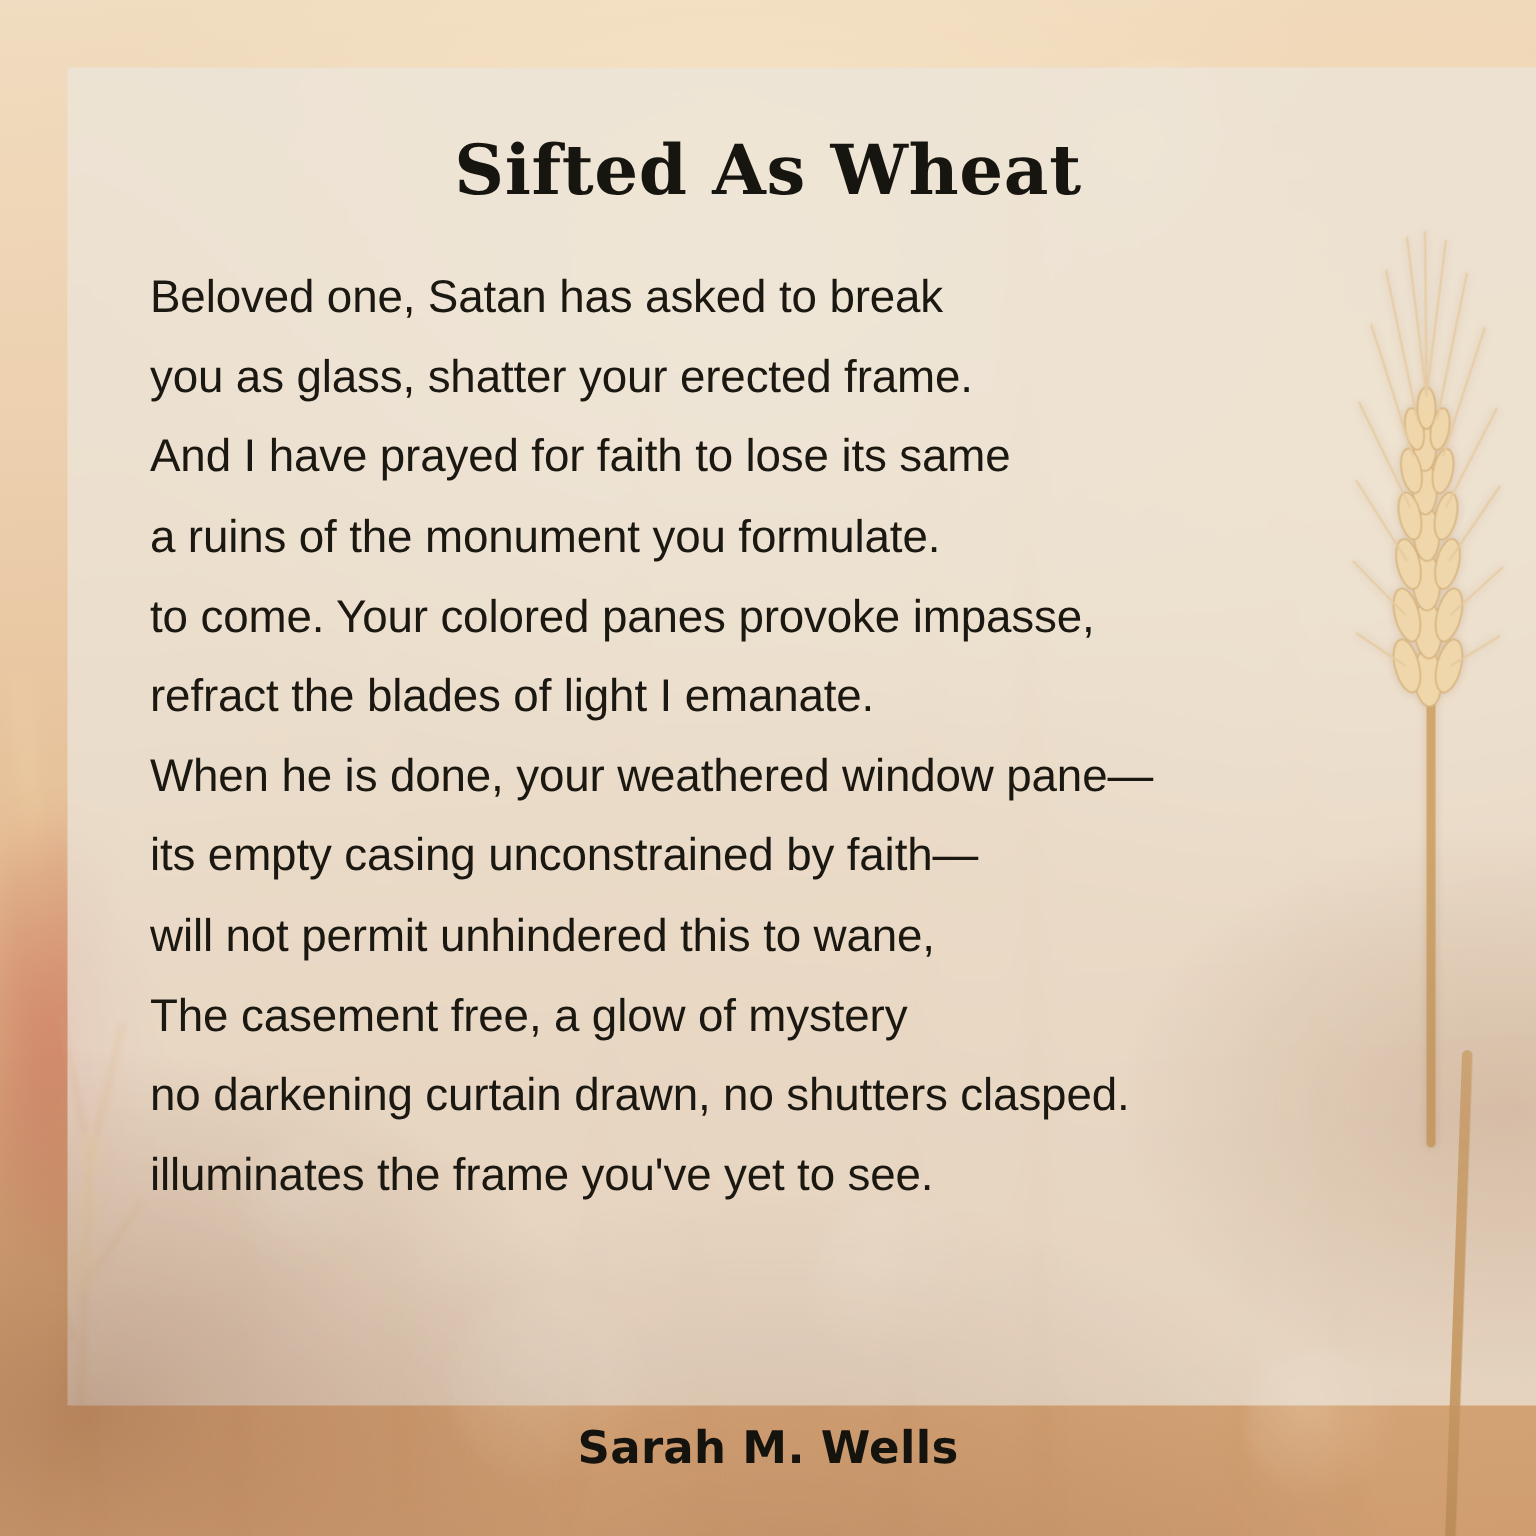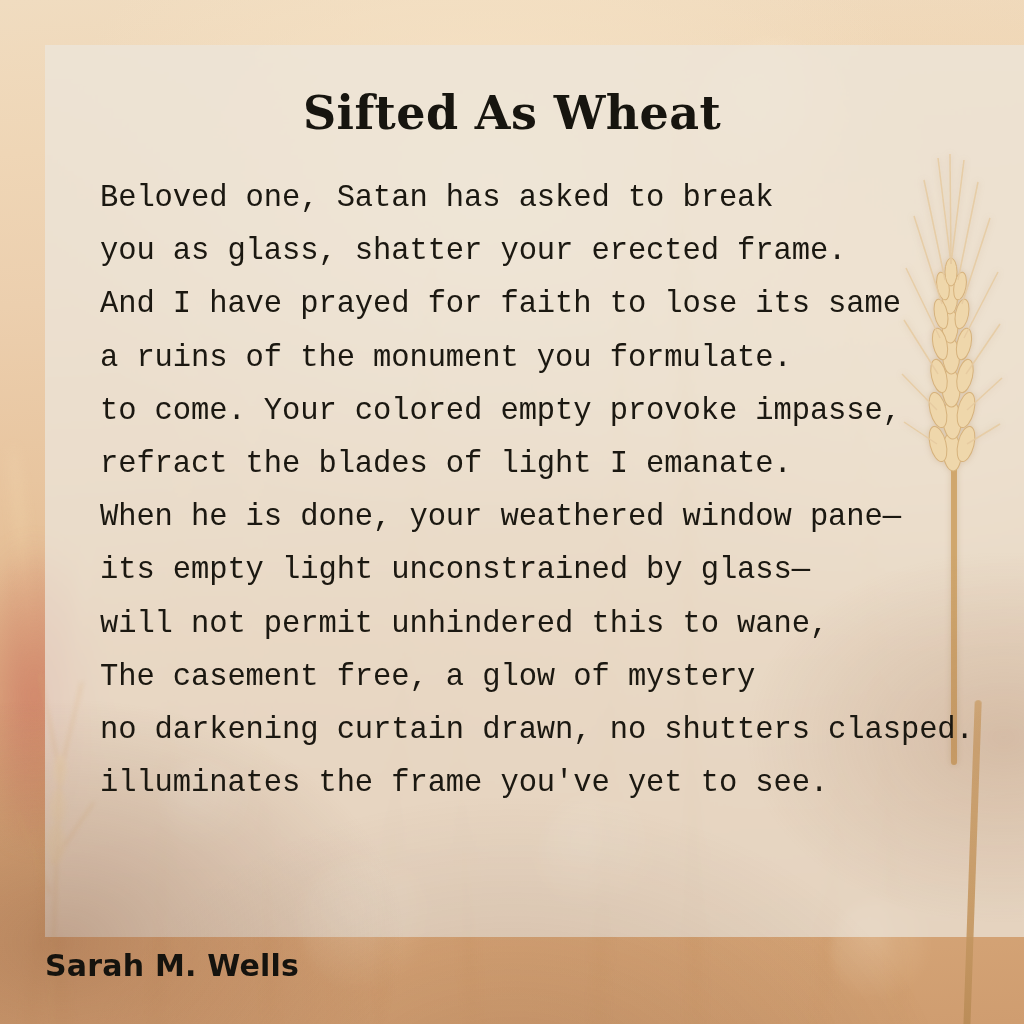--- a/index.html
+++ b/index.html
@@ -153,29 +153,28 @@
     top: 172px;
     width: 820px;
     color: #1b1811;
     font-family: "Liberation Sans", sans-serif;
     font-size: 30.5px;
     line-height: 53.2px;
     letter-spacing: -0.1px;
   }
   .poem-body .line {
     white-space: pre;
-    font-family: Liberation Mono, monospace;
   }
 
   .poem-author {
     position: absolute;
     left: 45px;
     top: 948px;
     width: 934px;
-    text-align: left;
+    text-align: center;
     font-family: "DejaVu Sans", "Liberation Sans", sans-serif;
     font-weight: 700;
     font-size: 30px;
     letter-spacing: 0.2px;
     color: #15130e;
   }
 </style>
 </head>
 <body>
 
@@ -266,24 +265,24 @@
 
   <div class="bg-vignette"></div>
 
   <div class="poem-title">Sifted As Wheat</div>
 
   <div class="poem-body">
     <div class="line">Beloved one, Satan has asked to break</div>
     <div class="line">you as glass, shatter your erected frame.</div>
     <div class="line">And I have prayed for faith to lose its same</div>
     <div class="line">a ruins of the monument you formulate.</div>
-    <div class="line">to come. Your colored empty provoke impasse,</div>
+    <div class="line">to come. Your colored panes provoke impasse,</div>
     <div class="line">refract the blades of light I emanate.</div>
     <div class="line">When he is done, your weathered window pane—</div>
-    <div class="line">its empty light unconstrained by glass—</div>
+    <div class="line">its empty casing unconstrained by faith—</div>
     <div class="line">will not permit unhindered this to wane,</div>
     <div class="line">The casement free, a glow of mystery</div>
     <div class="line">no darkening curtain drawn, no shutters clasped.</div>
     <div class="line">illuminates the frame you've yet to see.</div>
   </div>
 
   <div class="poem-author">Sarah M. Wells</div>
 </div>
 
 </body></html>

